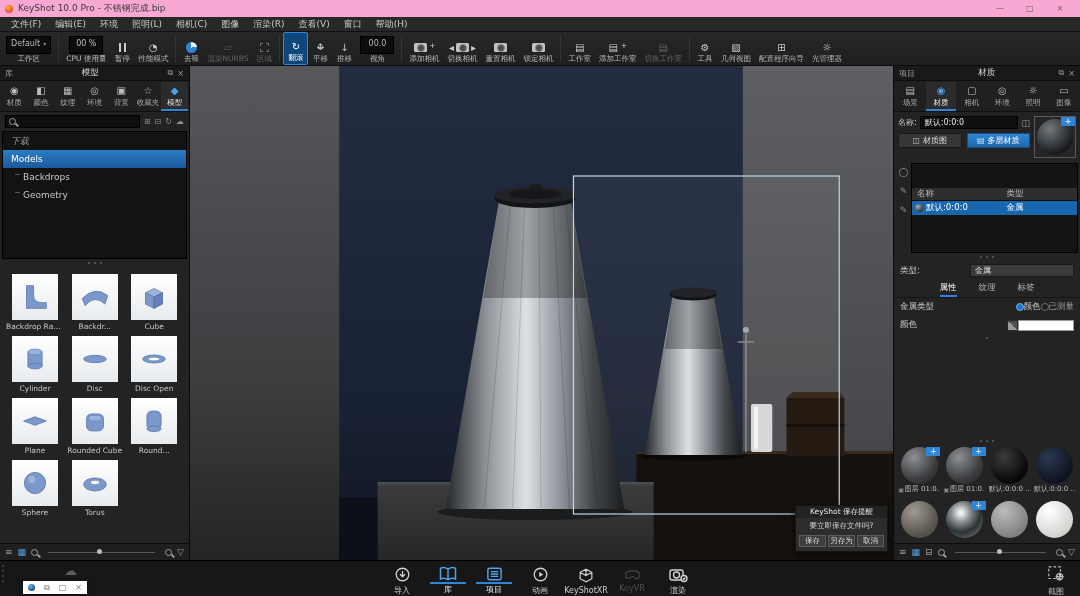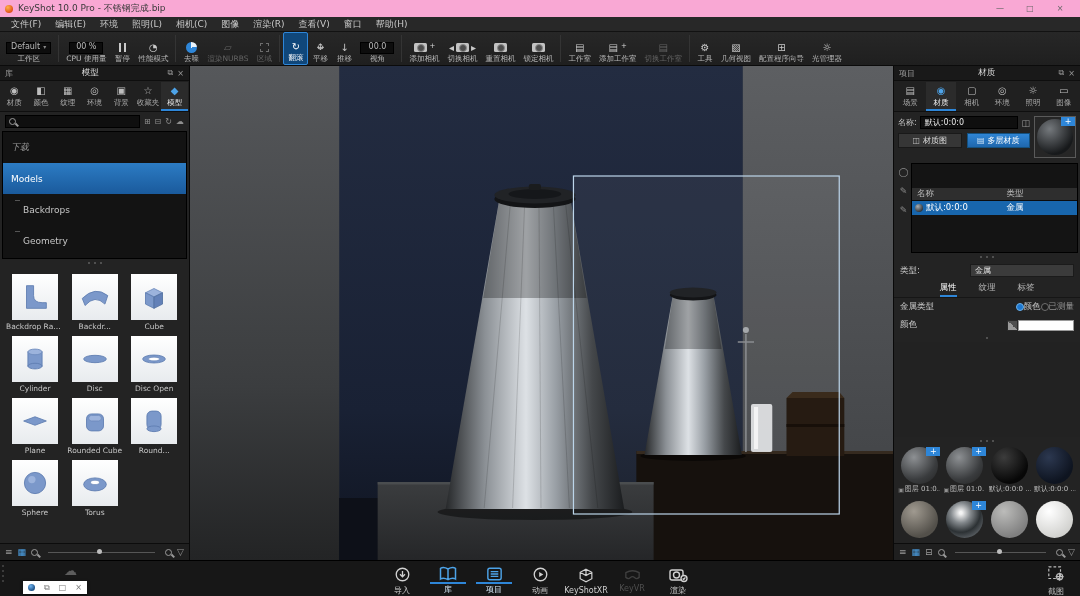--- a/index.html
+++ b/index.html
@@ -18,21 +18,21 @@
   .menubar > span { padding:0 7px; line-height:15px; }
 
   
   .toolbar { height:34px; background:linear-gradient(#272727,#1f1f1f); border-bottom:1px solid #0b0b0b; display:flex; align-items:stretch; padding:0 2px; }
   .tsep { width:1px; background:#0d0d0d; border-right:1px solid #343434; margin:3px 3px; }
   .tbtn,.tcombo { display:flex; flex-direction:column; align-items:center; justify-content:flex-end; padding:2px 4px 2px; font-size:7.5px; color:#b8b8b8; line-height:1.1; text-align:center; gap:1px; min-width:24px; }
   .tbtn .ti { height:13px; display:flex; align-items:center; justify-content:center; font-size:10px; color:#c9c9c9; }
   .tbtn.dim,.tbtn.dim .ti { color:#636363; }
   .tbtn.on { background:#10477a; border:1px solid #2e86d8; border-radius:2px; color:#fff; }
   .tbtn.on .ti { color:#fff; }
-  .tfield { background:#0d0d0d; border:1px solid #000; color:#b9b9b9; font-size:8px; height:12px; display:flex; align-items:center; justify-content:center; padding:2px 4px; min-width:34px; gap:3px; }
+  .tfield { background:#0d0d0d; border:1px solid #000; color:#b9b9b9; font-size:8px; height:12px; display:flex; align-items:center; justify-content:center; padding:8px 4px; min-width:34px; gap:3px; }
   .tfield .caret { font-size:6px; color:#888; }
   .pausebars { width:7px; height:9px; border-left:2.5px solid #c9c9c9; border-right:2.5px solid #c9c9c9; }
   .pie { width:11px; height:11px; border-radius:50%; background:conic-gradient(#eaf3fb 0 22%, #2e86d8 22% 100%); }
   .regicon { width:9px; height:9px; border:1px dashed #6d6d6d; }
   .panic { position:relative; width:12px; height:12px; }
   .panic i { position:absolute; left:0; top:0; width:12px; height:12px; font-style:normal; font-size:9px; line-height:12px; text-align:center; color:#c9c9c9; }
   .cam { width:13px; height:9px; background:#c2c2c2; border-radius:1.5px; position:relative; }
   .cam::before { content:""; position:absolute; left:3.5px; top:1.5px; width:6px; height:6px; border-radius:50%; background:#4c4c4c; border:1px solid #8a8a8a; }
   .camrow { display:flex; align-items:center; gap:2px; height:13px; }
   .plus-badge { font-size:7px; color:#d8d8d8; margin-left:1px; }
@@ -57,21 +57,21 @@
   .lpanel { width:190px; background:#232323; border-right:1px solid #090909; display:flex; flex-direction:column; }
   .ltabs { display:flex; background:#202020; border-bottom:1px solid #0f0f0f; padding:1px 1px 0; }
   .ltab { flex:1; display:flex; flex-direction:column; align-items:center; gap:1px; font-size:7.5px; color:#a8a8a8; padding:3px 0 3px; }
   .ltab .ico { font-size:10px; height:12px; line-height:12px; color:#bdbdbd; }
   .ltab.sel { color:#eee; background:#2b2b2b; box-shadow:inset 0 -2px 0 #2e86d8; }
   .ltab.sel .ico { color:#4da3e8; }
   .searchrow { display:flex; align-items:center; padding:3px 5px; gap:4px; }
   .searchbox { flex:1; height:13px; background:#0f0f0f; border:1px solid #000; display:flex; align-items:center; gap:3px; padding:0 3px; }
   .sic { color:#8f8f8f; font-size:8px; }
   .tree { height:128px; background:#131313; border:1px solid #000; margin:0 2px; font-size:9px; overflow:hidden; }
-  .trow { height:31px; display:flex; align-items:center; padding-left:8px; color:#c6c6c6; }
+  .trow { height:18px; display:flex; align-items:center; padding-left:8px; color:#c6c6c6; }
   .trow.dl { color:#989898; font-style:italic; }
   .trow.sel { background:linear-gradient(#2c7cc4,#1a5a9c); color:#fff; }
   .trow.child { padding-left:20px; position:relative; }
   .trow.child::before { content:""; position:absolute; left:12px; top:6px; width:5px; height:1px; background:#555; }
   .tiles { flex:1; display:grid; grid-template-columns:repeat(3,1fr); gap:5px 2px; padding:7px 6px; align-content:start; overflow:hidden; }
   .tile { display:flex; flex-direction:column; align-items:center; gap:2px; }
   .timg { width:46px; height:46px; background:linear-gradient(#ffffff,#e8ebee); display:flex; align-items:center; justify-content:center; }
   .tlabel { font-size:7.5px; color:#c6c6c6; max-width:58px; white-space:nowrap; overflow:hidden; text-overflow:ellipsis; }
   .shape { fill:#7b98ca; stroke:#5d7cb0; stroke-width:0.6; }
   .shape-light { fill:#9cb3dc; stroke:#6d8abc; stroke-width:0.6; }
@@ -729,20 +729,29 @@
         <span class="mag"></span>
         <div class="slider">
             <i></i>
           </div>
         <span class="mag"></span>
         <span>▽</span>
       </div>
     </div>
   </div>
 
+  <div class="dialog">
+    <div class="dtitle">KeyShot 保存提醒</div>
+    <div class="dmsg">要立即保存文件吗?</div>
+    <div class="dbtns">
+      <div class="dbtn">保存</div>
+      <div class="dbtn">另存为</div>
+      <div class="dbtn">取消</div>
+    </div>
+  </div>
 
   <div class="ribbon">
     <div class="edge-dots">
         <i></i>
         <i></i>
         <i></i>
         <i></i>
       </div>
     <span class="cloudic">☁</span>
     <div class="miniwin">

